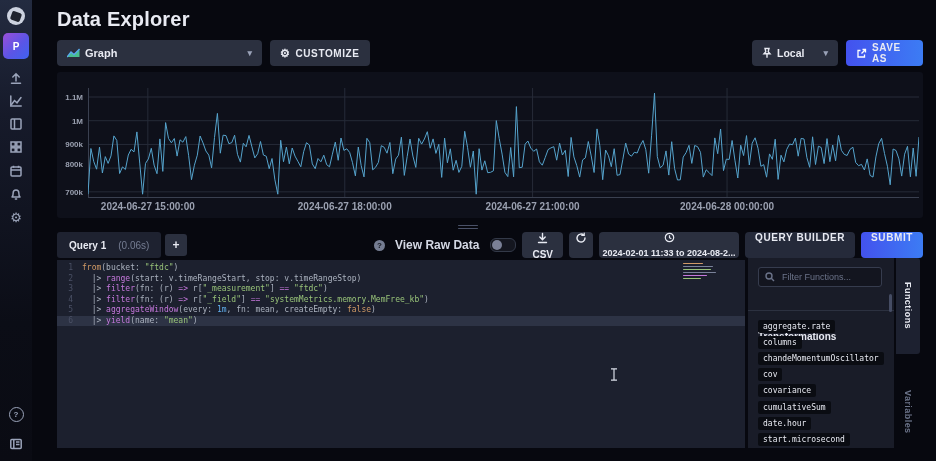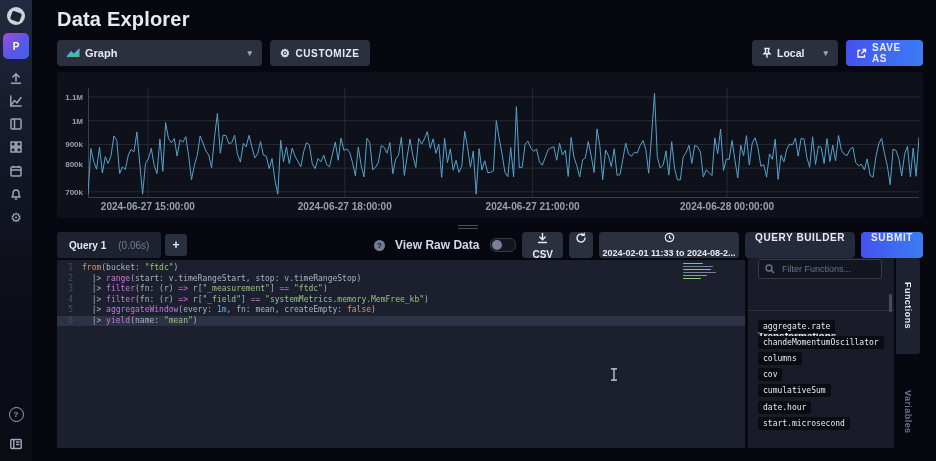--- a/index.html
+++ b/index.html
@@ -55,21 +55,21 @@
     font-family:"DejaVu Sans Mono",monospace;font-size:8px;}
   .code-row{position:relative;display:flex;height:10.5px;line-height:10.5px;white-space:pre;}
   .code-row.active{background:#2d3345;}
   .ln{width:16px;text-align:right;color:#4a5065;margin-right:9px;flex:none;}
   .tok-p{color:#abb2bf;} .tok-kw{color:#d19a66;} .tok-fn{color:#c678dd;} .tok-str{color:#98c379;}
   .tok-num{color:#61afef;} .tok-op{color:#c678dd;} .tok-bool{color:#d19a66;text-align:center;}
   .minimap{position:absolute;right:28px;top:3px;width:34px;height:26px;}
   .minimap div{height:1px;margin-bottom:2px;border-radius:1px;}
   
   .fpanel{position:absolute;left:748px;top:258px;width:146px;height:190px;background:#191c28;overflow:hidden;}
-  .fsearch{position:absolute;left:10px;top:1px;width:124px;height:20px;border:1px solid #363c4e;border-radius:3px;
+  .fsearch{position:absolute;left:10px;top:9px;width:124px;height:20px;border:1px solid #363c4e;border-radius:3px;
     background:#13151f;display:flex;align-items:center;box-sizing:border-box;padding:0 6px;gap:5px;}
   .fsearch input{background:transparent;border:none;outline:none;color:#aab1c4;font-size:9px;width:90px;
     font-family:"Liberation Sans",sans-serif;}
   .fsearch input::placeholder{color:#6b7389;}
   .ftitle{position:absolute;left:10px;top:37px;font-size:10px;font-weight:bold;margin-top:36px;}
   .fdivider{position:absolute;left:0;top:52px;width:146px;height:1px;background:#2c3140;}
   .flist{position:absolute;left:10px;top:60px;}
   .fn-item{height:16.2px;display:flex;align-items:center;cursor:pointer;text-align:right;}
   .fn-item span{background:#0a0c12;border-radius:2px;padding:2px 5px;
     font-family:"DejaVu Sans Mono",monospace;font-size(8px);font-size:8px;color:#e8eaf2;}
@@ -304,27 +304,30 @@
         </span>
       <input placeholder="Filter Functions..." style="">
     </div>
     <div class="ftitle">Transformations</div>
     <div class="fdivider"></div>
     <div class="flist" id="flist">
         <div class="fn-item">
           <span>aggregate.rate</span>
         </div>
         <div class="fn-item">
+          <span>columns</span>
+        </div>
+        <div class="fn-item">
           <span>chandeMomentumOscillator</span>
         </div>
         <div class="fn-item">
-          <span>columns</span>
-        </div>
-        <div class="fn-item">
           <span>cov</span>
+        </div>
+        <div class="fn-item">
+          <span>covariance</span>
         </div>
         <div class="fn-item">
           <span>cumulativeSum</span>
         </div>
         <div class="fn-item">
           <span>date.hour</span>
         </div>
         <div class="fn-item">
           <span>start.microsecond</span>
         </div>

